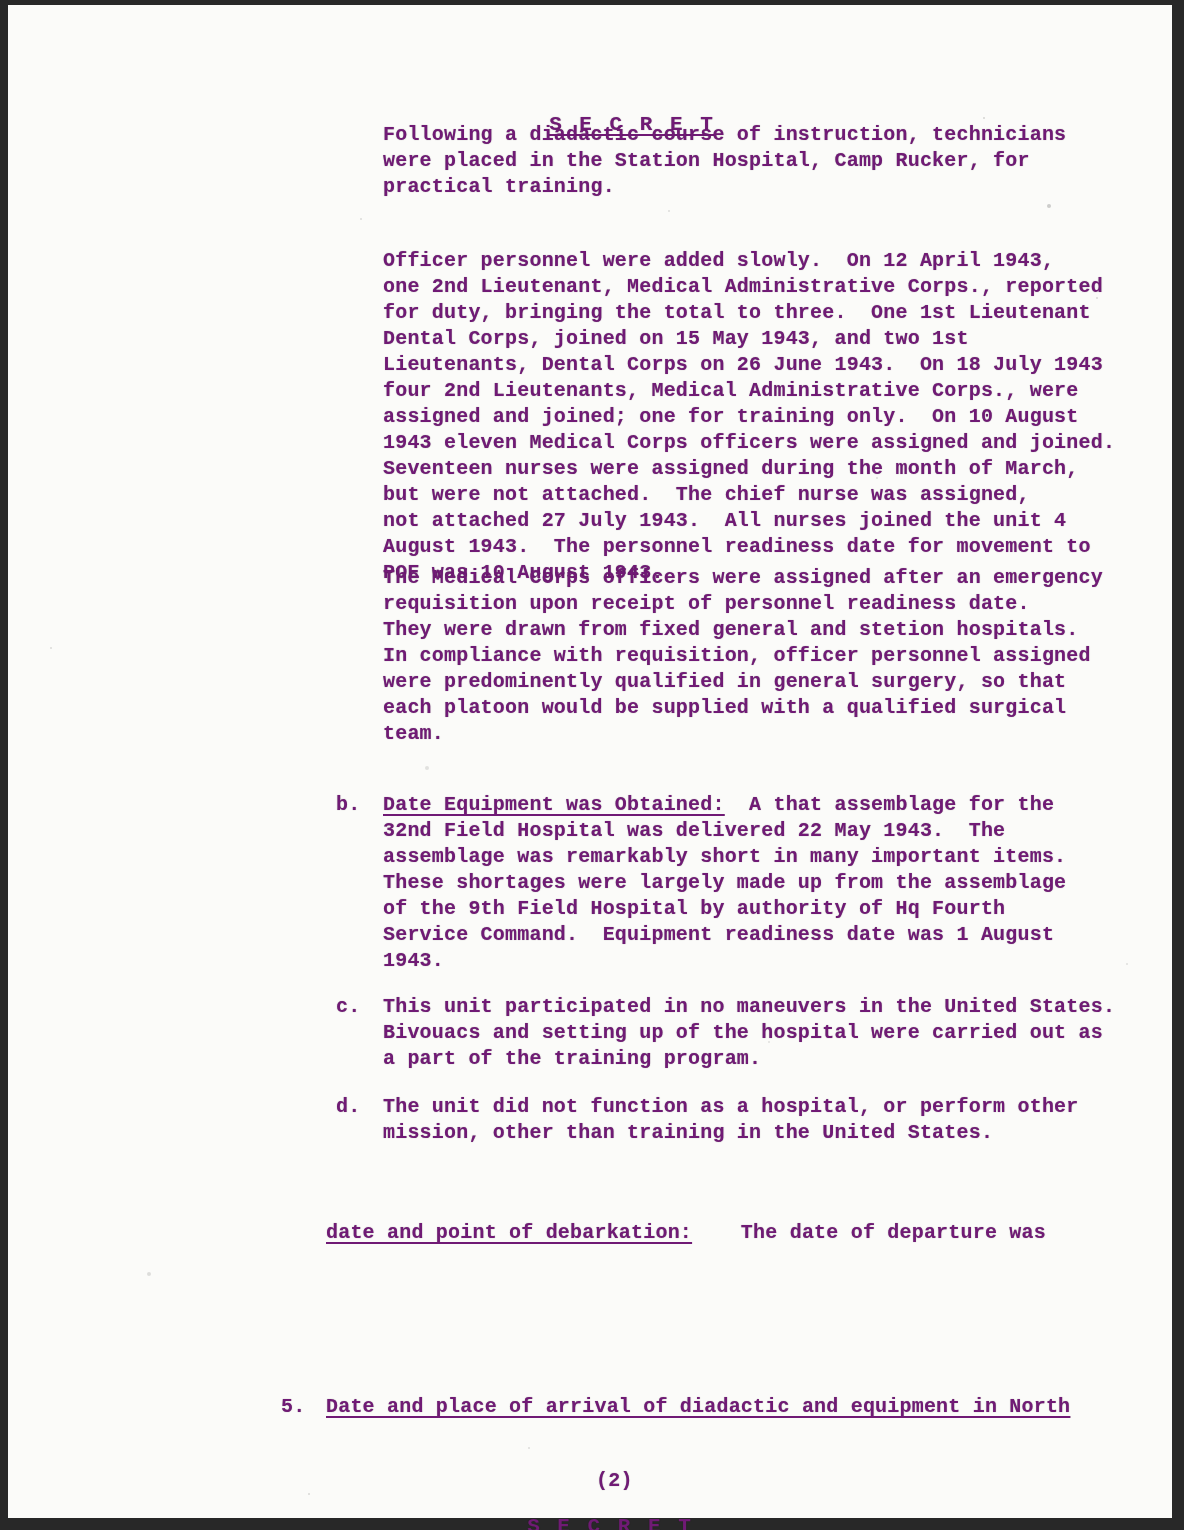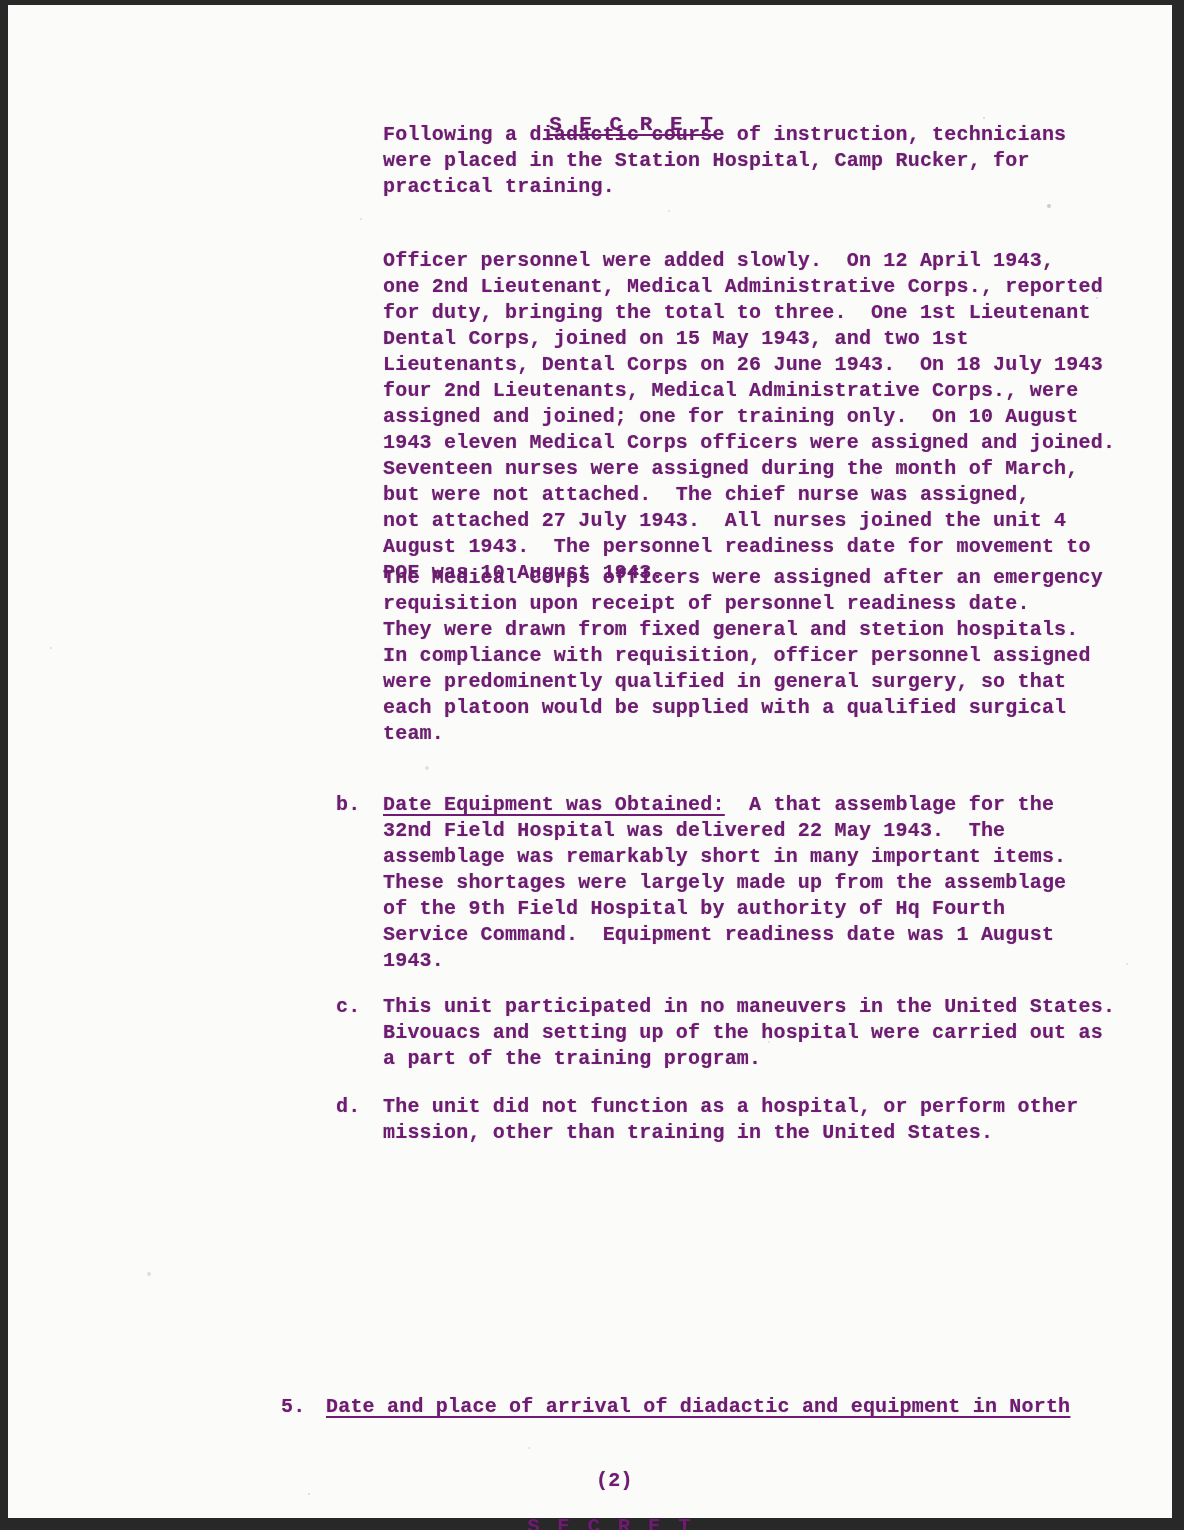--- a/index.html
+++ b/index.html
@@ -102,20 +102,21 @@
 1943.</span></div>
 
   <div class="txt" style="top:989px"><span class="hang">c.</span><span>This unit participated in no maneuvers in the United States.
 Bivouacs and setting up of the hospital were carried out as
 a part of the training program.</span></div>
 
   <div class="txt" style="top:1089px"><span class="hang">d.</span><span>The unit did not function as a hospital, or perform other
 mission, other than training in the United States.</span></div>
 
   <div class="txt4" style="top:1163px">
+    <div class="l2"><span class="u">date and point of debarkation:</span><span>    The date of departure was</span></div>
   </div>
 
   <div class="txt4" style="top:1337px">
     <div class="l1"><span class="num">5.</span><span class="u">Date and place of arrival of diadactic and equipment in North</span></div>
     
   </div>
 
   <div class="center" style="top:1437px">
     <span>(2)</span>
   </div>

